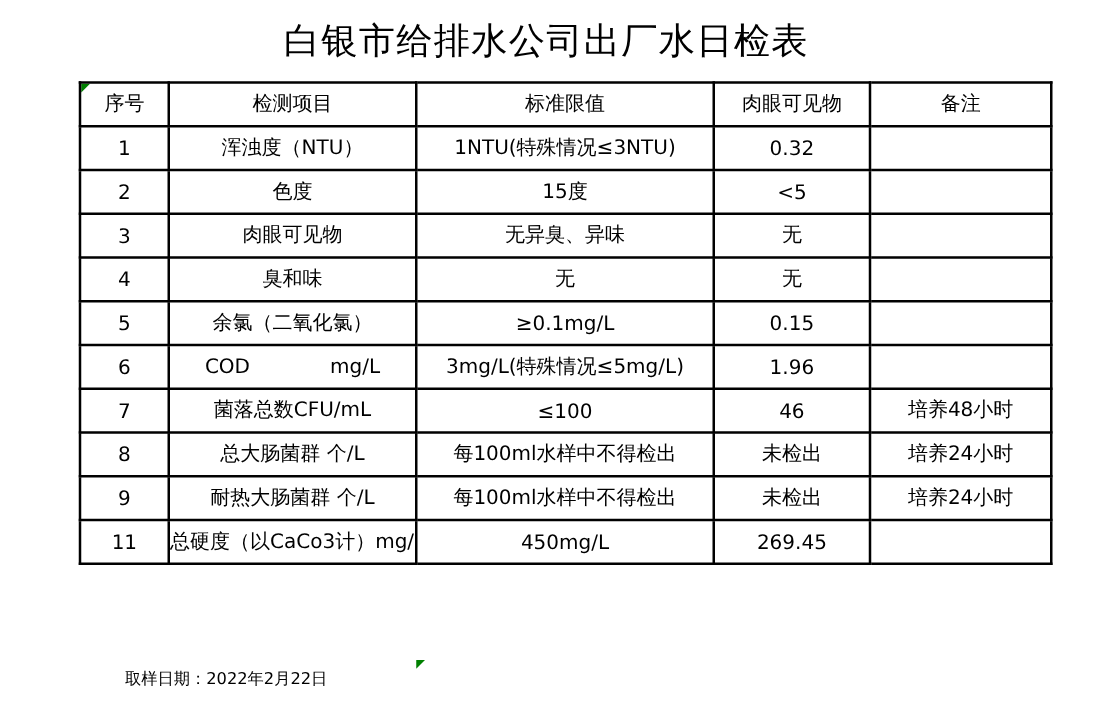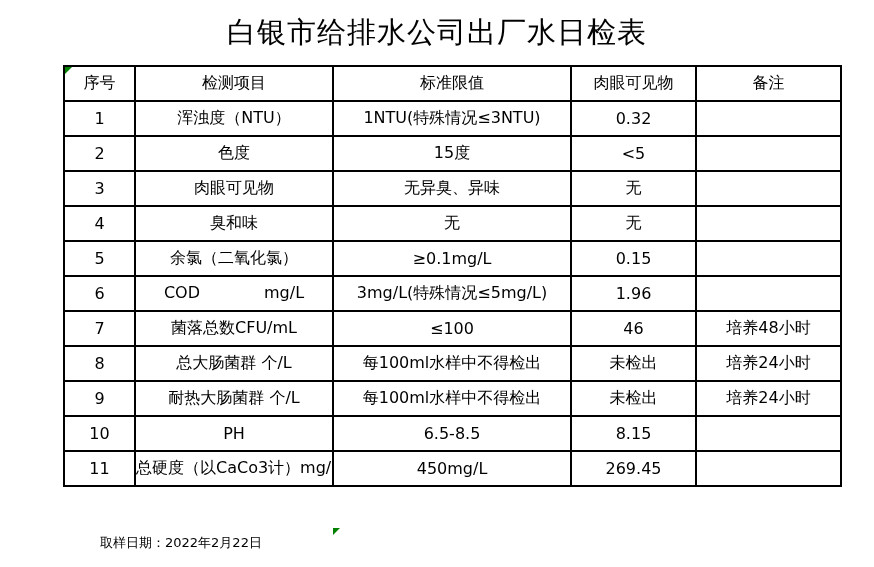--- a/index.html
+++ b/index.html
@@ -163,27 +163,20 @@
   </tr>
 
   <tr>
     <td>9</td>
     <td>耐热大肠菌群 个/L</td>
     <td>每100ml水样中不得检出</td>
     <td>未检出</td>
     <td>培养24小时</td>
   </tr>
 
-  <tr>
-    <td>10</td>
-    <td>PH</td>
-    <td>6.5-8.5</td>
-    <td>8.15</td>
-    <td></td>
-  </tr>
 
   <tr>
     <td>11</td>
     <td>总硬度（以CaCo3计）mg/L</td>
     <td>450mg/L</td>
     <td>269.45</td>
     <td></td>
   </tr>
 
 

